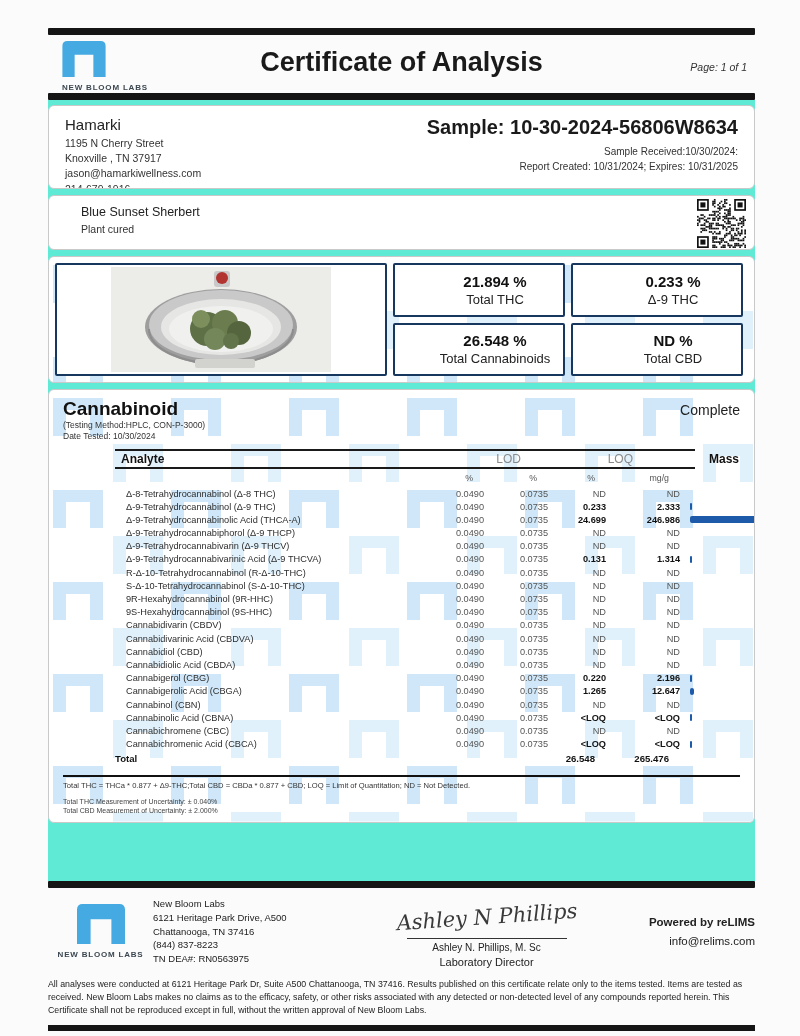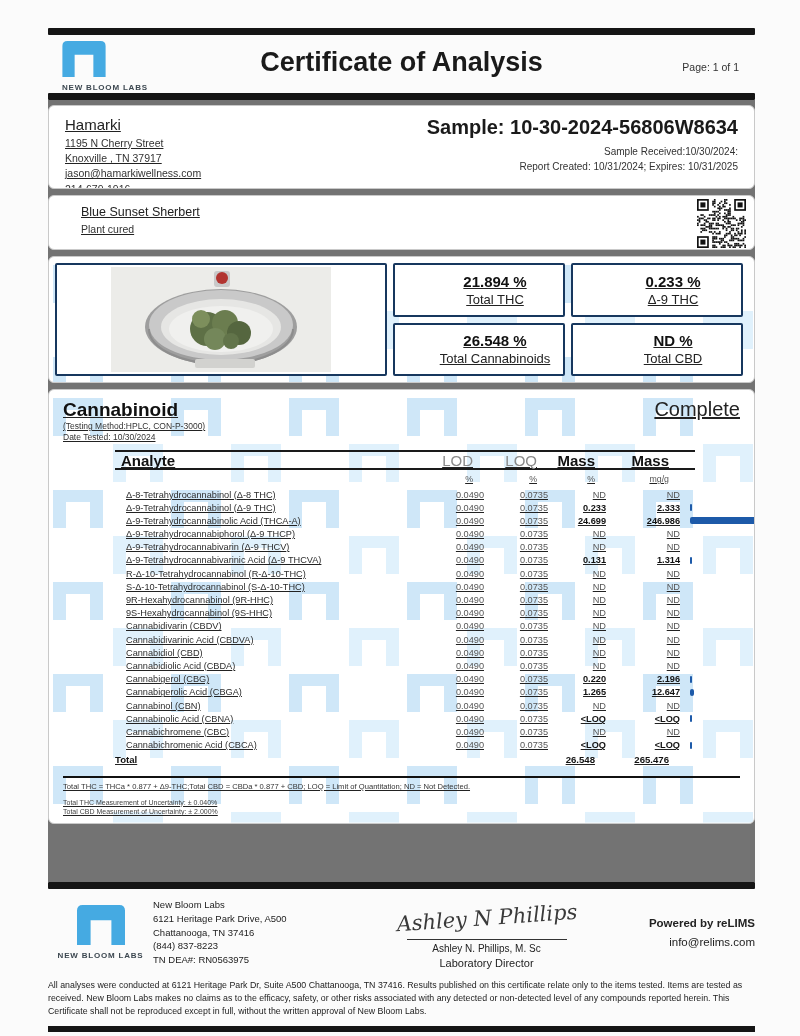--- a/index.html
+++ b/index.html
@@ -4,23 +4,23 @@
 <style>
   html,body{margin:0;padding:0;background:#ededed;font-family:"Liberation Sans",sans-serif;color:#222;}
   .page{position:relative;width:800px;height:1036px;background:#fbfbfb;overflow:hidden;}
   .content{margin:0 45px 0 48px;position:relative;}
   .blackbar{height:7px;background:#151515;border-radius:1px;}
   
   .hdr{position:relative;height:58px;background:#fbfbfb;}
   .hdr-logo{position:absolute;left:14px;top:6px;width:100px;text-align:left;}
   .logo-word{font-size:8px;letter-spacing:.8px;color:#3c4750;font-weight:700;margin-top:2px;}
   .hdr-title{position:absolute;left:0;right:0;top:12px;text-align:center;font-size:27px;font-weight:700;color:#1a1a1a;}
-  .hdr-page{position:absolute;right:16px;top:26px;font-size:10.5px;color:#333;}
+  .hdr-page{position:absolute;right:8px;top:26px;font-size:10.5px;color:#333;font-style:italic;}
   
-  .band{background:#737373;padding:5px 0 8px 0;text-decoration:underline;}
+  .band{background:#5eead4;padding:5px 0 8px 0;}
   .card{background:#fff;border:1px solid #c9c9c9;border-radius:6px;margin:0 0 6px 0;position:relative;overflow:hidden;}
   .client-card{height:84px;padding:10px 16px;box-sizing:border-box;}
   .client-name{font-size:15px;color:#222;margin-bottom:3px;}
   .client-line{font-size:10.5px;color:#333;line-height:1.45;}
   .sample-block{position:absolute;top:10px;right:16px;text-align:right;}
   .sample-id{font-size:20px;font-weight:700;color:#1a1a1a;margin-bottom:5px;}
   .sample-line{font-size:10px;color:#333;line-height:1.5;}
   .product-card{height:55px;padding:9px 32px;box-sizing:border-box;}
   .product-name{font-size:12.5px;color:#222;margin-bottom:4px;}
   .product-type{font-size:10.5px;color:#333;}
@@ -31,25 +31,25 @@
   .summary-inner{position:relative;z-index:1;display:grid;grid-template-columns:332px 172px 172px;gap:6px;height:100%;}
   .photo-box{border:2px solid #17375e;background:#fff;border-radius:2px;display:flex;align-items:center;justify-content:center;grid-row:span 2;}
   .statbox{border:2px solid #17375e;background:#fff;border-radius:2px;display:flex;flex-direction:column;align-items:center;justify-content:center;padding-left:32px;}
   .stat-value{font-size:15px;font-weight:700;color:#111;}
   .stat-label{font-size:13px;color:#222;margin-top:2px;}
   
   .cann{min-height:423px;padding:8px 14px 6px 14px;box-sizing:border-box;}
   .cann-inner{position:relative;z-index:1;}
   .cann-head{display:flex;justify-content:space-between;align-items:baseline;}
   .cann-title{font-size:19px;font-weight:700;color:#111;}
-  .cann-status{font-size:20px;color:#222;}
+  .cann-status{font-size:14px;color:#222;}
   .cann-sub{font-size:8.5px;color:#333;line-height:1.35;}
   .tbl{margin:6px 0 0 52px;width:580px;}
   .trow{display:grid;grid-template-columns:300px 58px 64px 58px 74px 1fr;align-items:center;}
-  .thead{border-top:2px solid #1a1a1a;border-bottom:2px solid #1a1a1a;height:16px;font-size:15px;}
+  .thead{border-top:2px solid #1a1a1a;border-bottom:2px solid #1a1a1a;height:16px;font-size:12px;gap:48px;}
   .thead .c-an{font-weight:700;color:#111;padding-left:6px;}
   .thead .c-num{color:#8a8a8a;}
   .thead .c-mass{color:#111;font-weight:700;}
   .tunits{height:18px;font-size:8.8px;color:#8f8f8f;}
   .drow{height:13.2px;font-size:9.2px;margin-left:11px;}
   .c-an{text-align:left;color:#2c2c2c;white-space:nowrap;overflow:hidden;}
   .c-num{text-align:right;color:#555;}
   .b{font-weight:700;color:#111;}
   .c-bar{padding-left:10px;display:flex;align-items:center;}
   .bar{height:7px;background:#1d5aa9;border-radius:2px;}

